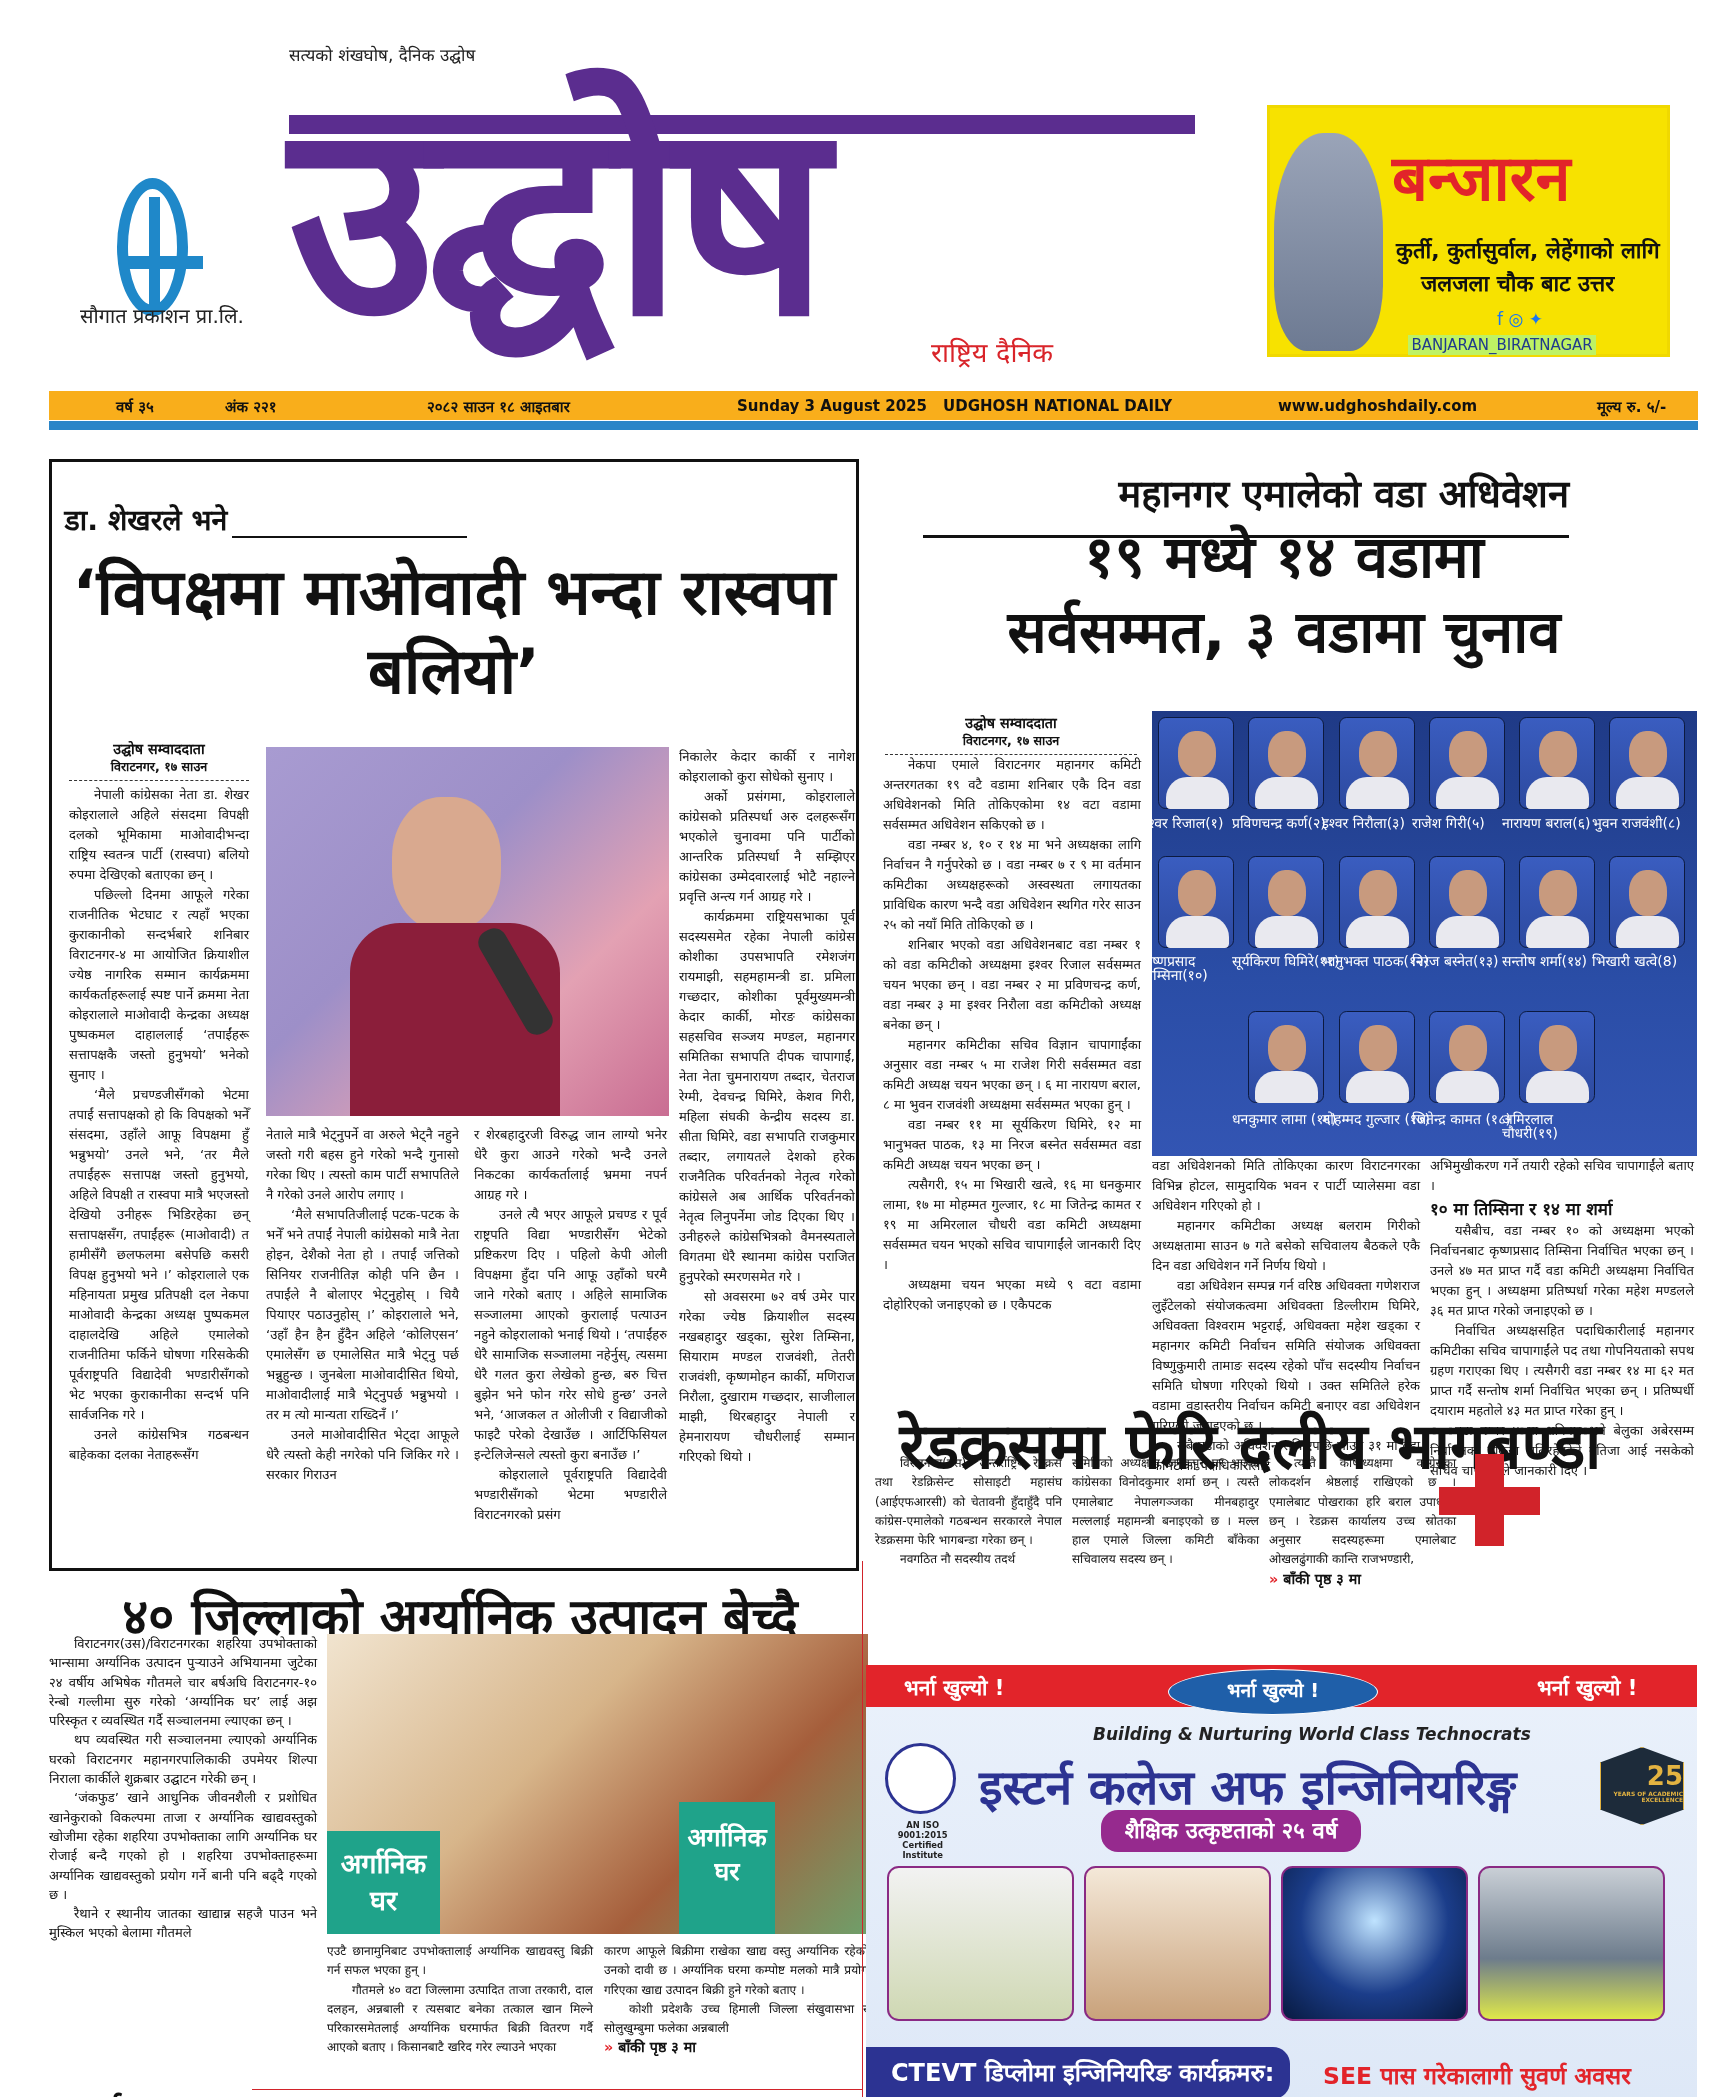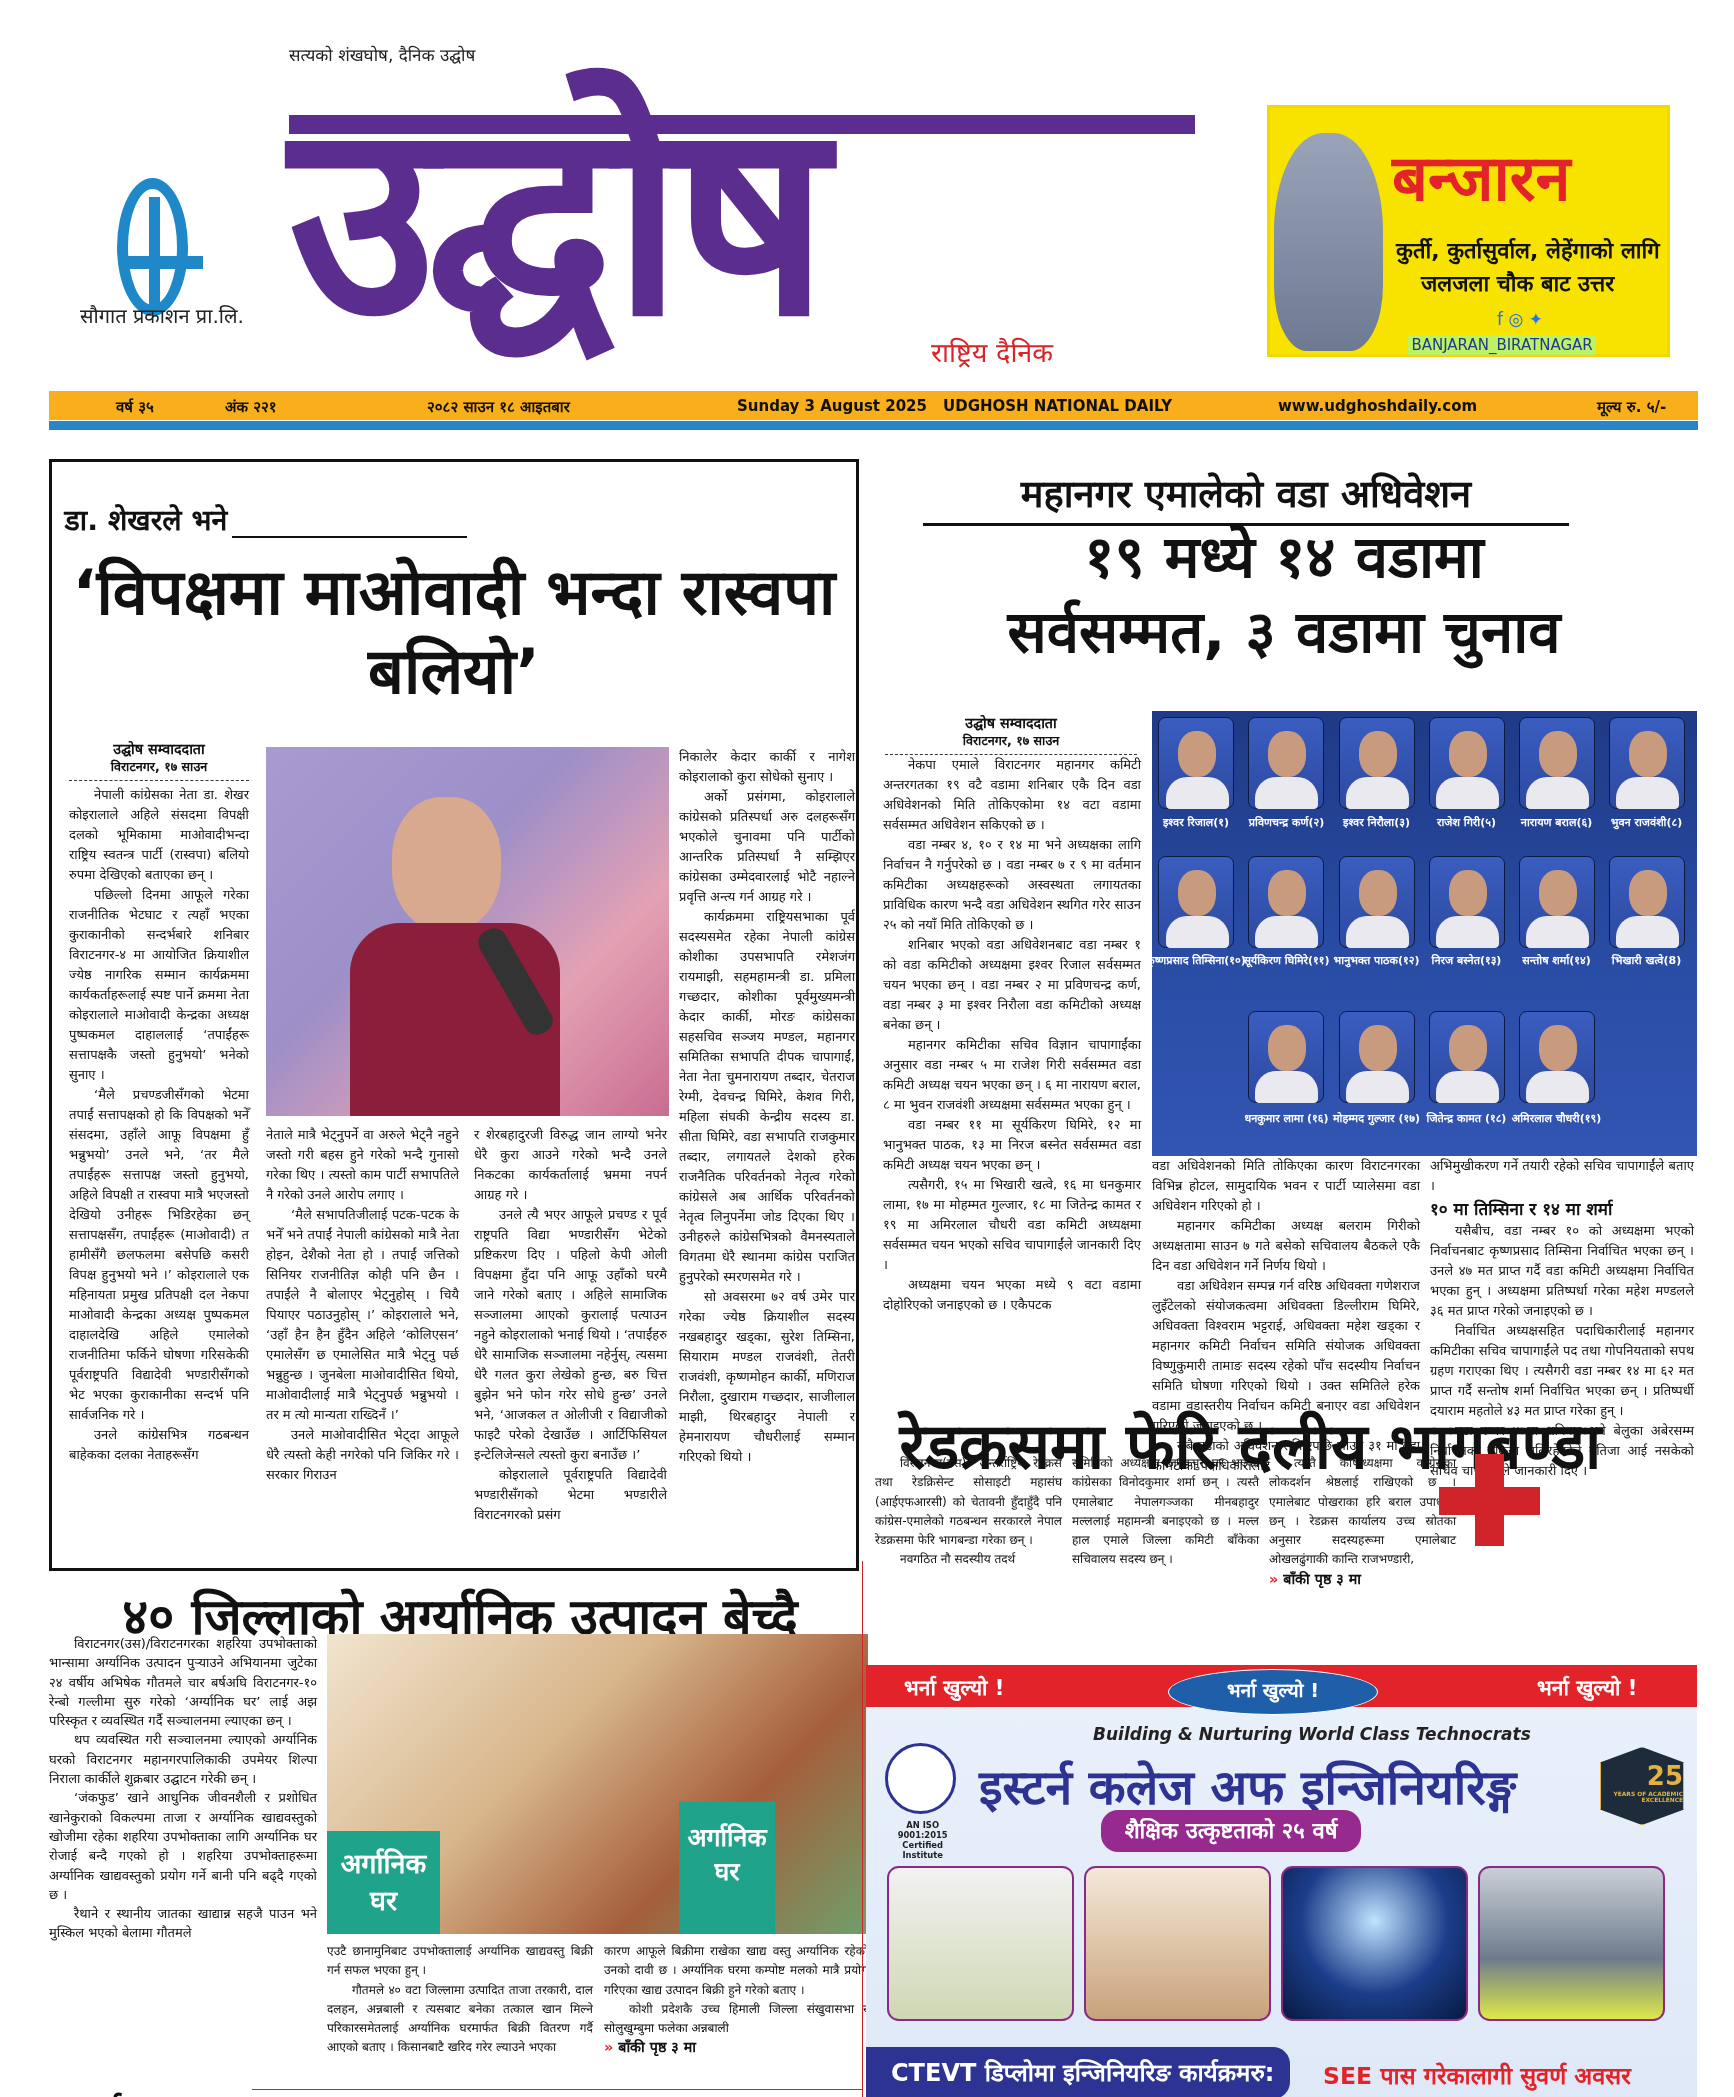--- a/index.html
+++ b/index.html
@@ -27,27 +27,27 @@
 .kicker{font-size:28.5px;font-weight:bold}
 .kline{height:2.5px;background:#111;width:235px;display:inline-block;vertical-align:bottom;margin-left:4.2px}
 .hl-big{font-size:63px;font-weight:bold;text-align:center;line-height:1.25}
 .byline{text-align:center;font-weight:bold}
 .byline .a{font-size:14.3px}
 .byline .b{font-size:12.6px}
 .dash{border-top:1.7px dashed #333;margin:5px 0}
 .col{position:absolute;font-size:13px;line-height:20px;text-align:justify;color:#111}
 .col p{text-indent:25px}
 .photo{position:absolute;background:linear-gradient(135deg,#a89bd1 0%,#9d8fc8 40%,#e3a1b3 70%,#c96d92 100%)}
-.subhead{left:923px;top:466px;width:646px;text-align:center;font-size:38px;font-weight:bold;border-bottom:3.4px solid #111;padding-bottom:5px}
+.subhead{left:923px;top:466px;width:646px;text-align:right;font-size:38px;font-weight:bold;border-bottom:3.4px solid #111;padding-bottom:17px}
 .hl2{left:873px;top:520px;width:822px;text-align:center;font-size:58px;font-weight:bold;line-height:1.3}
 .cand{left:1152px;top:711px;width:545px;height:445px;background:linear-gradient(#1f3a86,#2a4da6 60%,#3355b3);}
 .cand .card{position:absolute;width:76px;height:92px;border:1.7px solid #0c1a40;border-radius:7.6px;background:linear-gradient(#3a5dc0,#2d4aa0)}
 .cand .card .face{position:absolute;left:19px;top:12.6px;width:38px;height:46px;border-radius:45%;background:#c89a7e}
 .cand .card .body{position:absolute;left:6.3px;top:59px;width:63px;height:32px;border-radius:21px 21px 4.2px 4.2px;background:#e9e9ef}
-.cand .nm{position:absolute;width:109px;text-align:center;color:#fff;font-size:11px;font-weight:bold;line-height:14.3px}
+.cand .nm{position:absolute;width:109px;text-align:left;color:#fff;font-size:14px;font-weight:normal;line-height:14.3px}
 .redcross-h{left:873px;top:1401px;width:755px;text-align:center;font-size:63px;font-weight:bold}
 .cross-v{left:1475px;top:1454px;width:28.5px;height:92px;background:#d1232a}
 .cross-h{left:1439px;top:1487px;width:101px;height:28px;background:#d1232a}
 .hl3{left:49px;top:1581px;width:822px;text-align:center;font-size:50px;font-weight:bold}
 .shop{left:327px;top:1634px;width:541px;height:300px;background:linear-gradient(135deg,#f1e4cf,#d7b58a 40%,#a55e3b 70%,#6f9f6a)}
 .shop .sign{position:absolute;background:#1fa38a;color:#fff;font-weight:bold;text-align:center}
 .rem{color:#111;font-size:14.3px;font-weight:bold}
 .rem .arr{color:#e2242a;font-weight:bold}
 .sep-red-v{left:862px;top:1561px;width:1.3px;height:1074px;background:#d1232a}
 .sep-red-h{left:252px;top:2089px;width:610px;height:1.3px;background:#d1232a}

